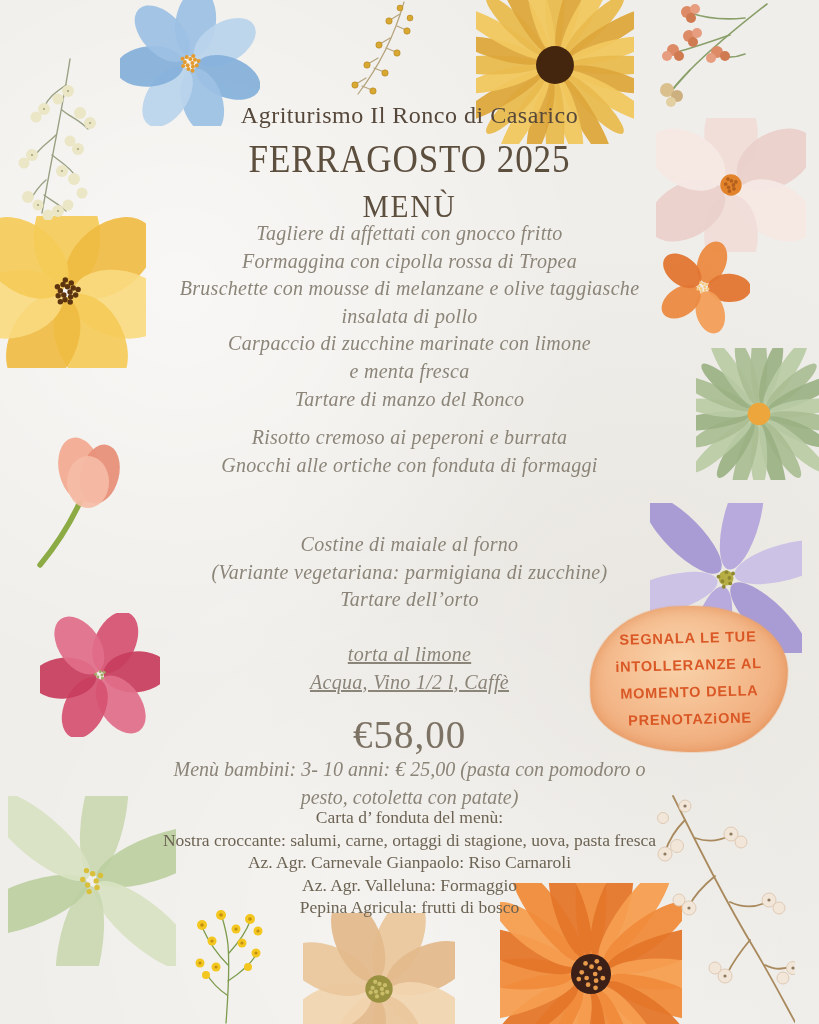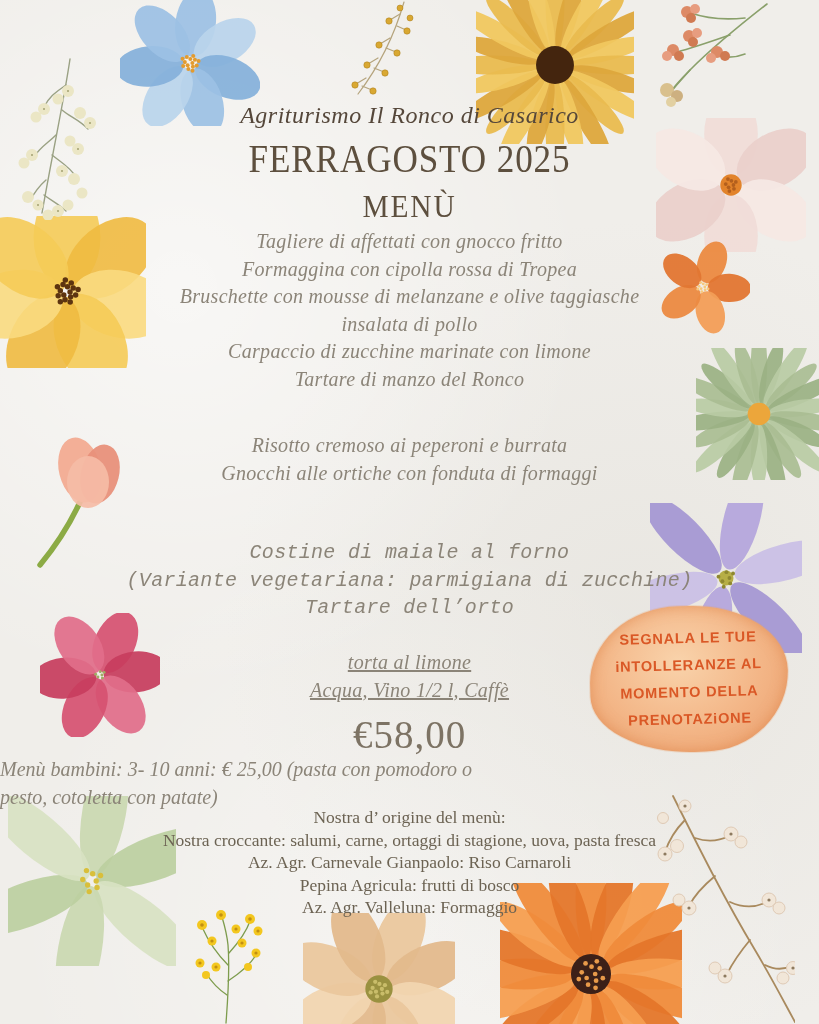--- a/index.html
+++ b/index.html
@@ -8,28 +8,28 @@
     background:
       radial-gradient(circle at 22% 28%, rgba(255,255,255,.55), rgba(255,255,255,0) 42%),
       radial-gradient(circle at 78% 62%, rgba(219,216,208,.35), rgba(219,216,208,0) 46%),
       radial-gradient(circle at 50% 90%, rgba(255,255,255,.35), rgba(255,255,255,0) 40%),
       #f0eeea;
     font-family:"Liberation Serif", serif;
   }
   .fl{position:absolute;pointer-events:none;}
   .fl svg{width:100%;height:100%;display:block;}
   .tline{position:absolute;left:0;width:100%;text-align:center;}
-  .venue{top:102px;font-style:italic;font-size:24px;color:#55473a;letter-spacing:.5px;}
+  .venue{top:102px;font-size:24px;color:#55473a;letter-spacing:.5px;}
   .bigtitle{top:136px;font-size:39px;color:#5d4f3e;letter-spacing:1px;transform:scaleX(.9);}
   .menuword{top:188px;font-size:32px;color:#5d4f3e;letter-spacing:2px;transform:scaleX(.92);}
   .sec{position:absolute;left:0;width:100%;text-align:center;
-       font-style:italic;font-size:20px;line-height:27.6px;color:#8b8478;letter-spacing:.3px;margin-top:8px;}
-  .sec1{top:220px;} .sec2{top:424px;} .sec3{top:531px;font-family:Liberation Mono, monospace;} .sec4{top:641px;text-decoration:underline;}
+       font-style:italic;font-size:20px;line-height:27.6px;color:#8b8478;letter-spacing:.3px;}
+  .sec1{top:220px;} .sec2{top:424px;} .sec3{top:531px;} .sec4{top:641px;text-decoration:underline;}
   .price{top:712px;font-size:39px;color:#7d7364;letter-spacing:1px;}
-  .kids{position:absolute;top:755px;left:0;width:100%;text-align:left;
+  .kids{position:absolute;top:755px;left:0;width:100%;text-align:center;
         font-style:italic;font-size:20px;line-height:28px;color:#8b8478;}
   .origin{position:absolute;top:806px;left:0;width:100%;text-align:center;
           font-size:17.5px;line-height:22.5px;color:#6c6353;}
   .badge{
     position:absolute;left:590px;top:606px;width:198px;height:146px;
     background:radial-gradient(ellipse at 45% 38%, #f9d3ab 0%, #f3b586 55%, #eb9e6c 100%);
     border-radius:48% 52% 45% 55% / 55% 48% 58% 42%;
     box-shadow:inset 0 0 14px rgba(216,123,62,.55), 0 0 0 1px rgba(236,160,104,.25);
     transform:rotate(-1.5deg);
     display:flex;flex-direction:column;justify-content:center;align-items:center;
@@ -497,20 +497,21 @@
   <div class="tline venue">Agriturismo Il Ronco di Casarico</div>
   <div class="tline bigtitle">FERRAGOSTO 2025</div>
   <div class="tline menuword">MENÙ</div>
 
   <div class="sec sec1">
     <div>Tagliere di affettati con gnocco fritto</div>
     <div>Formaggina con cipolla rossa di Tropea</div>
     <div>Bruschette con mousse di melanzane e olive taggiasche</div>
     <div>insalata di pollo</div>
     <div>Carpaccio di zucchine marinate con limone</div>
+    <div>e menta fresca</div>
     <div>Tartare di manzo del Ronco</div>
   </div>
 
   <div class="sec sec2">
     <div>Risotto cremoso ai peperoni e burrata</div>
     <div>Gnocchi alle ortiche con fonduta di formaggi</div>
   </div>
 
   <div class="sec sec3">
     <div>Costine di maiale al forno</div>
@@ -524,20 +525,20 @@
   </div>
 
   <div class="tline price">€58,00</div>
 
   <div class="kids">
     <div>Menù bambini: 3- 10 anni: € 25,00 (pasta con pomodoro o</div>
     <div>pesto, cotoletta con patate)</div>
   </div>
 
   <div class="origin">
-    <div>Nostra d’ origine del menù:</div>
+    <div>Carta d’ fonduta del menù:</div>
     <div>Nostra croccante: salumi, carne, ortaggi di stagione, uova, pasta fresca</div>
     <div>Az. Agr. Carnevale Gianpaolo: Riso Carnaroli</div>
+    <div>Az. Agr. Valleluna: Formaggio</div>
     <div>Pepina Agricula: frutti di bosco</div>
-    <div>Az. Agr. Valleluna: Formaggio</div>
   </div>
 
 </div>
 
 </body></html>

